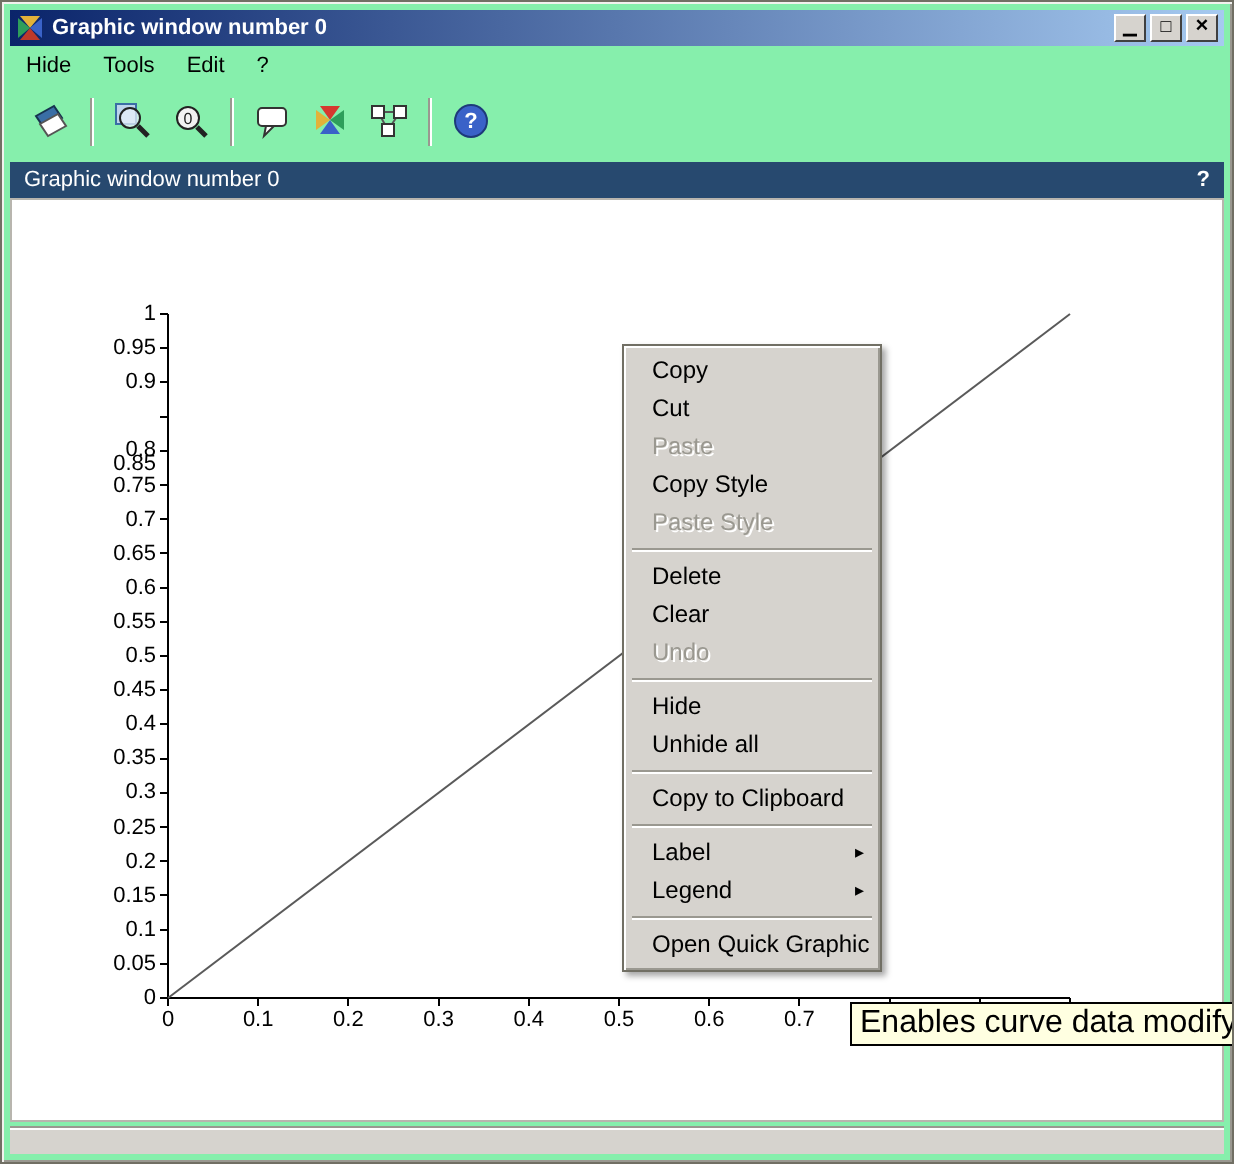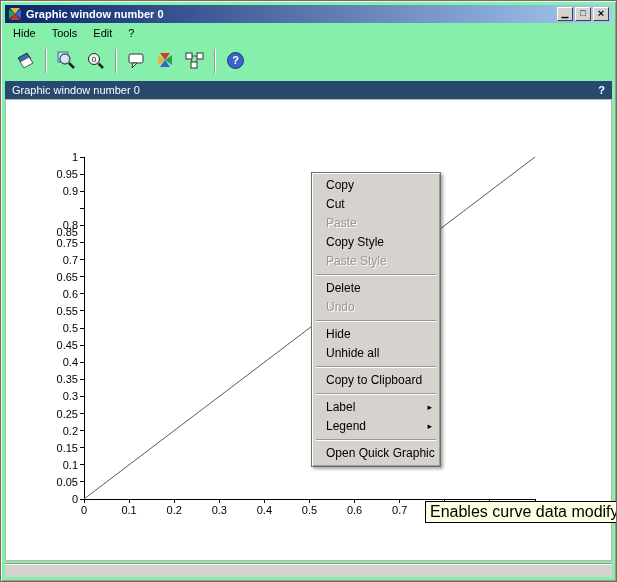--- a/index.html
+++ b/index.html
@@ -244,20 +244,21 @@
     </div>
 
   <div class="context-menu">
     <div class="mi">Copy</div>
     <div class="mi">Cut</div>
     <div class="mi disabled">Paste</div>
     <div class="mi">Copy Style</div>
     <div class="mi disabled">Paste Style</div>
     <div class="menu-sep"></div>
     <div class="mi">Delete</div>
+    <div class="mi">Clear</div>
     <div class="mi disabled">Undo</div>
     <div class="menu-sep"></div>
     <div class="mi">Hide</div>
     <div class="mi">Unhide all</div>
     <div class="menu-sep"></div>
     <div class="mi">Copy to Clipboard</div>
     <div class="menu-sep"></div>
     <div class="mi">
       <span>Label</span>
       <span class="sub-arrow">▸</span>

